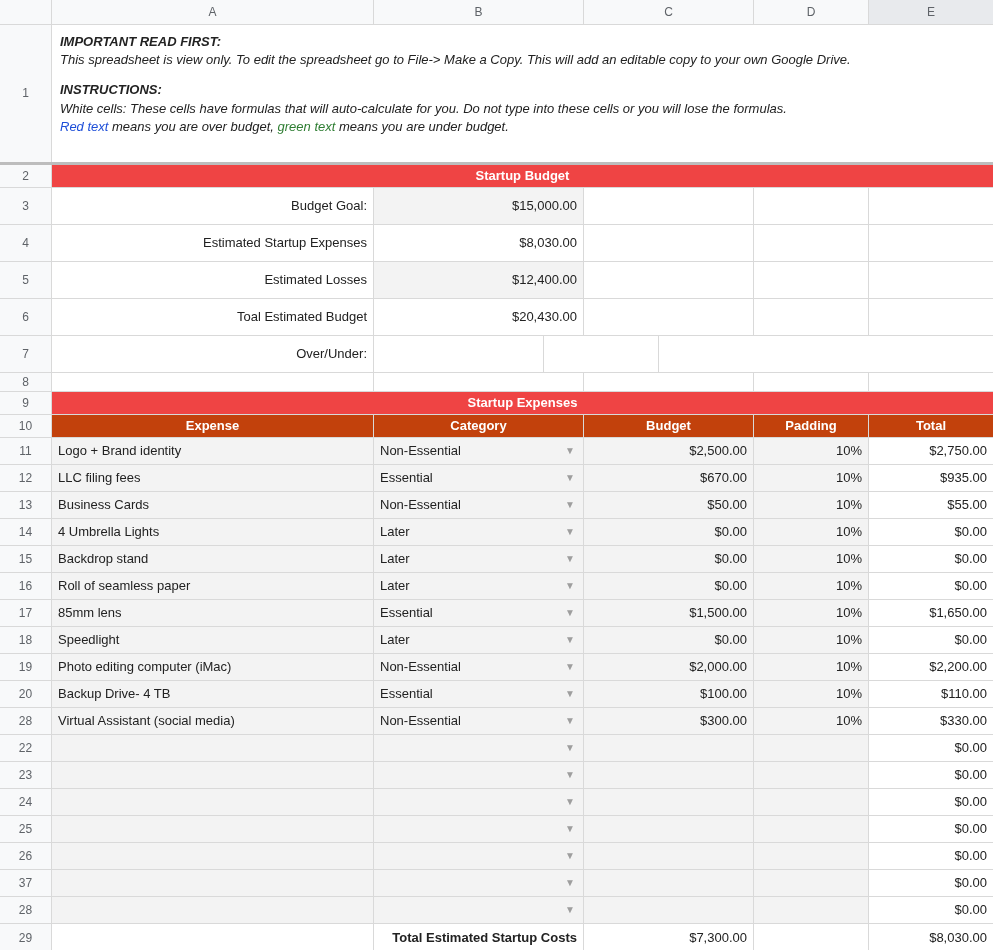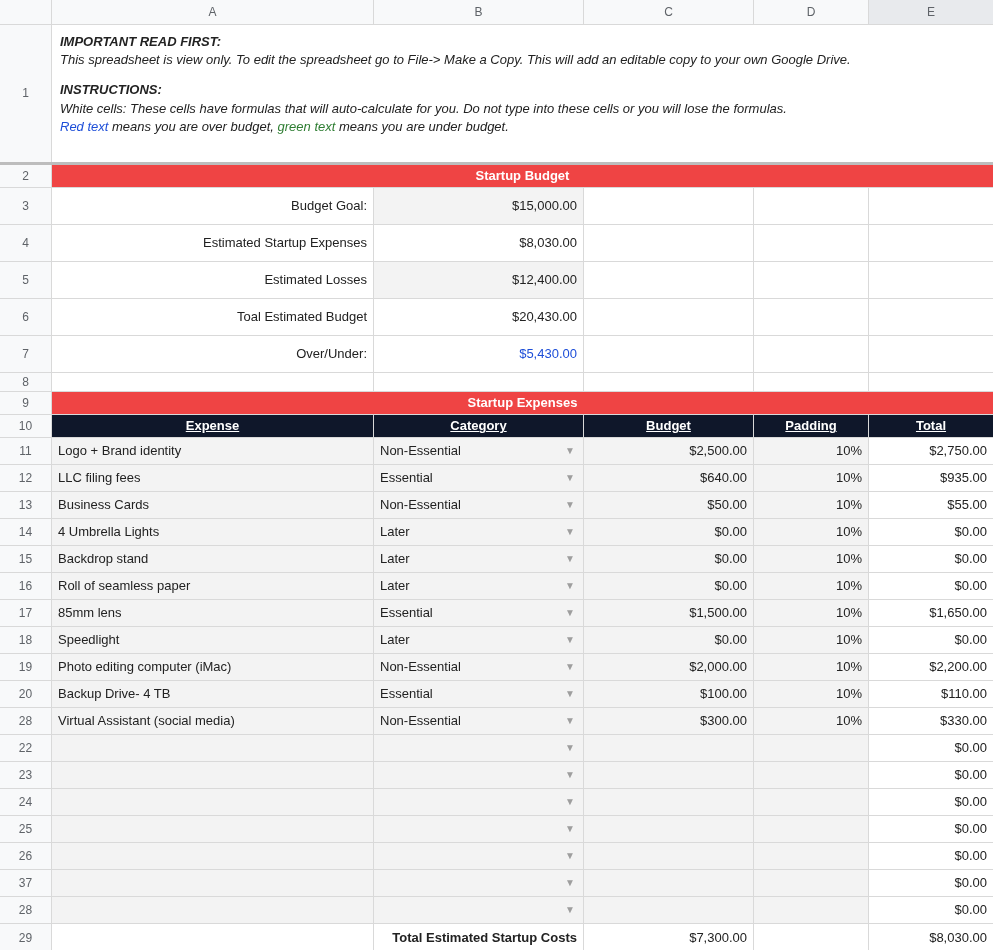--- a/index.html
+++ b/index.html
@@ -11,21 +11,21 @@
   .cell:last-child { border-right:none; }
   .colA { width:322px; }
   .colB { width:210px; }
   .colC { width:170px; }
   .colD { width:115px; }
   .colE { width:124px; }
   .hdr-row { background:#f8f9fa; }
   .hdr-cell { justify-content:center; color:#5f6368; font-size:12px; height:24px; }
   .hdr-cell.selected { background:#e8eaed; }
   .teal-banner { background:#ef4444; color:#fff; font-weight:bold; justify-content:center; }
-  .gray-banner { background:#0f172a; color:#fff; font-weight:bold; justify-content:center;text-decoration:underline; }
+  .gray-banner { background:#c2410c; color:#fff; font-weight:bold; justify-content:center; }
   .right { justify-content:flex-end; }
   .lightgrey { background:#f3f3f3; }
   .red { color:#1d4ed8; }
   .green { color:#2e7d32; }
   .italic { font-style:italic; }
   .bold { font-weight:bold; }
   .instr-block { padding:8px 8px 26px 8px; line-height:1.4; font-size:13px; }
   .dropdown { width:100%; display:flex; align-items:center; justify-content:space-between;gap:12px; }
   .dropdown .tri { color:#9e9e9e; font-size:10px; margin-right:2px; }
   .h26 { height:26px; }
@@ -100,21 +100,20 @@
         <div class="rownum h36">6</div>
         <div class="cell colA right h36">Toal Estimated Budget</div>
         <div class="cell colB right h36  ">$20,430.00</div>
         <div class="cell colC h36"></div>
         <div class="cell colD h36"></div>
         <div class="cell colE h36"></div>
       </div>
       <div class="row">
         <div class="rownum h36">7</div>
         <div class="cell colA right h36">Over/Under:</div>
-        <div class="cell colB right h36  red">$5,430.00</div>
         <div class="cell colC h36"></div>
         <div class="cell colD h36"></div>
         <div class="cell colE h36"></div>
       </div>
     </div>
 
   <div class="row">
     <div class="rownum h18">8</div>
     <div class="cell colA h18"></div>
     <div class="cell colB h18"></div>
@@ -153,21 +152,21 @@
       </div>
       <div class="row">
         <div class="rownum h26">12</div>
         <div class="cell colA lightgrey h26">LLC filing fees</div>
         <div class="cell colB lightgrey h26">
           <div class="dropdown">
             <span>Essential</span>
             <span class="tri">▼</span>
           </div>
         </div>
-        <div class="cell colC lightgrey right h26">$640.00</div>
+        <div class="cell colC lightgrey right h26">$670.00</div>
         <div class="cell colD lightgrey right h26">10%</div>
         <div class="cell colE right h26">$935.00</div>
       </div>
       <div class="row">
         <div class="rownum h26">13</div>
         <div class="cell colA lightgrey h26">Business Cards</div>
         <div class="cell colB lightgrey h26">
           <div class="dropdown">
             <span>Non-Essential</span>
             <span class="tri">▼</span>

